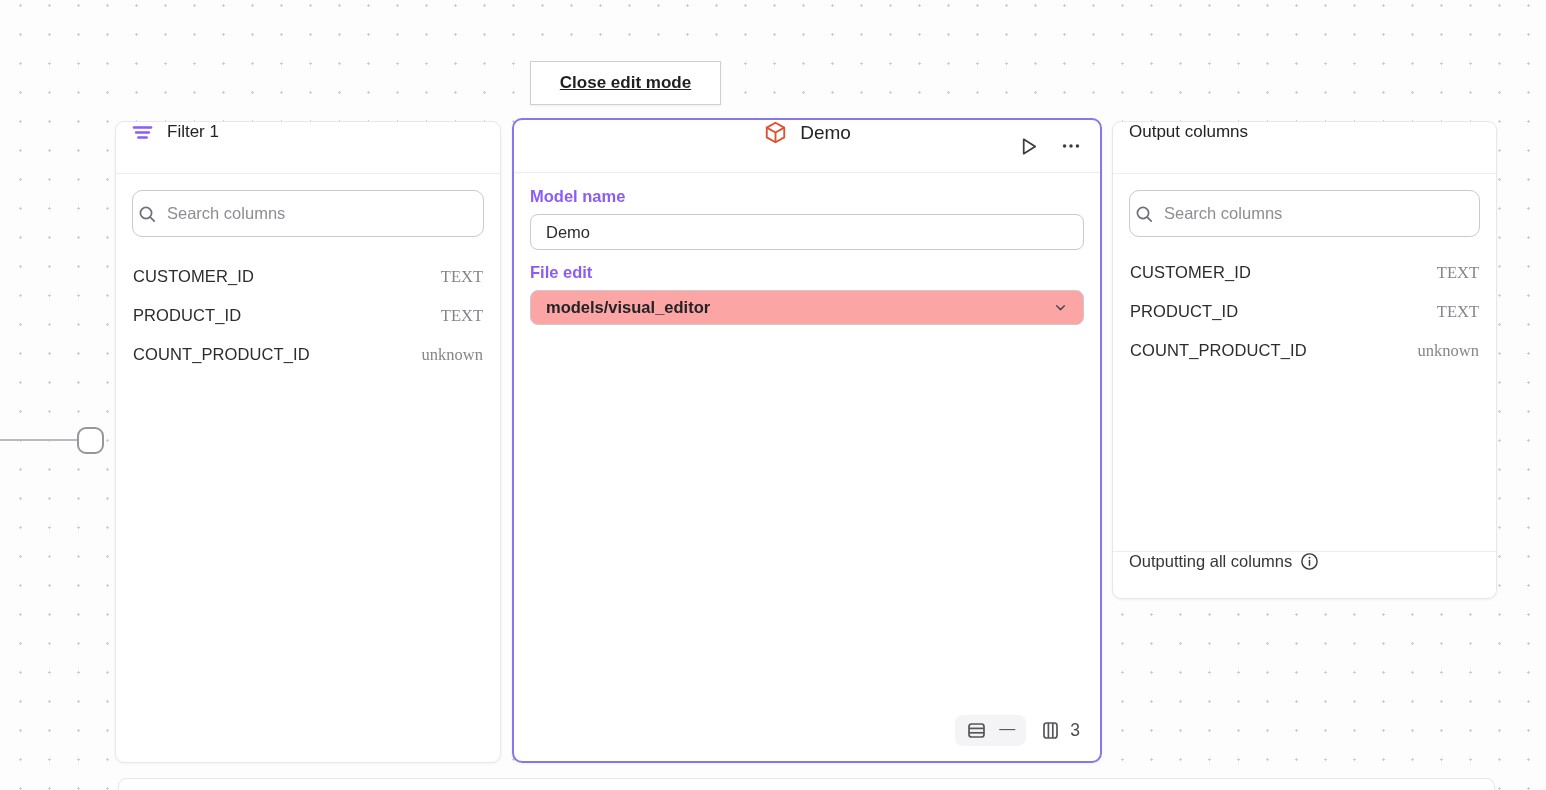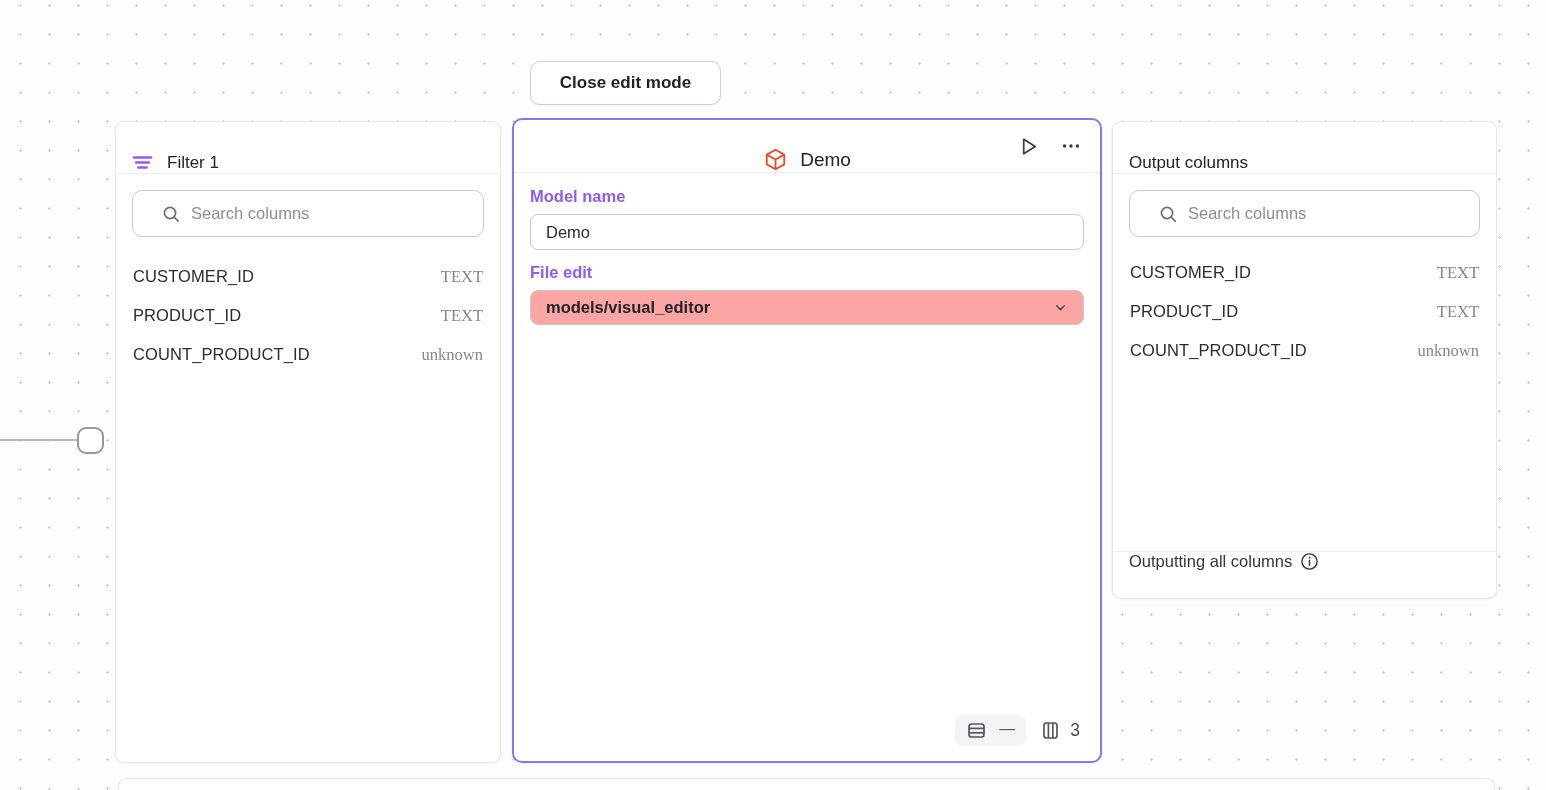--- a/index.html
+++ b/index.html
@@ -18,41 +18,42 @@
   }
   
   .edge-line { position:absolute; left:0; top:439px; width:78px; height:2px; background:#b9b9bf; }
   .edge-handle {
     position:absolute; left:77px; top:427px; width:27px; height:27px;
     border:2.5px solid #96969c; border-radius:9px; background:#fff;
   }
   
   .close-btn {
     position:absolute; left:530px; top:61px; width:191px; height:44px;
-    background:#fff; border:1px solid #cfcfd5; border-radius:10px;
+    background:#fff; border:1px solid #cfcfd5; border-radius:0;
     display:flex; align-items:center; justify-content:center;
     font-size:17px; font-weight:700; color:#1f1f24;
     box-shadow:0 1px 2px rgba(20,20,30,.06);
     cursor:pointer;
+    text-decoration:underline;
   }
   
   .panel {
     position:absolute; background:#fff;
     border:1px solid #e7e7eb; border-radius:9px;
     box-shadow:0 1px 3px rgba(20,20,30,.05);
     display:flex; flex-direction:column;
   }
   .panel-header {
-    height:52px; flex:0 0 52px; display:flex; align-items:flex-end;
+    height:52px; flex:0 0 52px; display:flex; align-items:flex-start;
     padding:0 16px; border-bottom:1px solid #ededf0;
   }
   .panel-title { font-size:17px; font-weight:500; color:#232328; }
   .search-box {
     margin:16px; height:47px; border:1px solid #c9c9cf; border-radius:10px;
-    display:flex; align-items:center; padding:0 28px; gap:10px; background:#fff;
+    display:flex; align-items:center; padding:0 4px; gap:10px; background:#fff;
   }
   .search-box input {
     border:none; outline:none; flex:1; font-family:"Liberation Sans",sans-serif;
     font-size:16.5px; color:#2b2b30; background:transparent;
   }
   .search-box input::placeholder { color:#8d8d95; }
   .col-list { padding:4px 1px 0 1px; }
   .col-row {
     height:39px; display:flex; align-items:center; justify-content:space-between;
     padding:0 16px;

